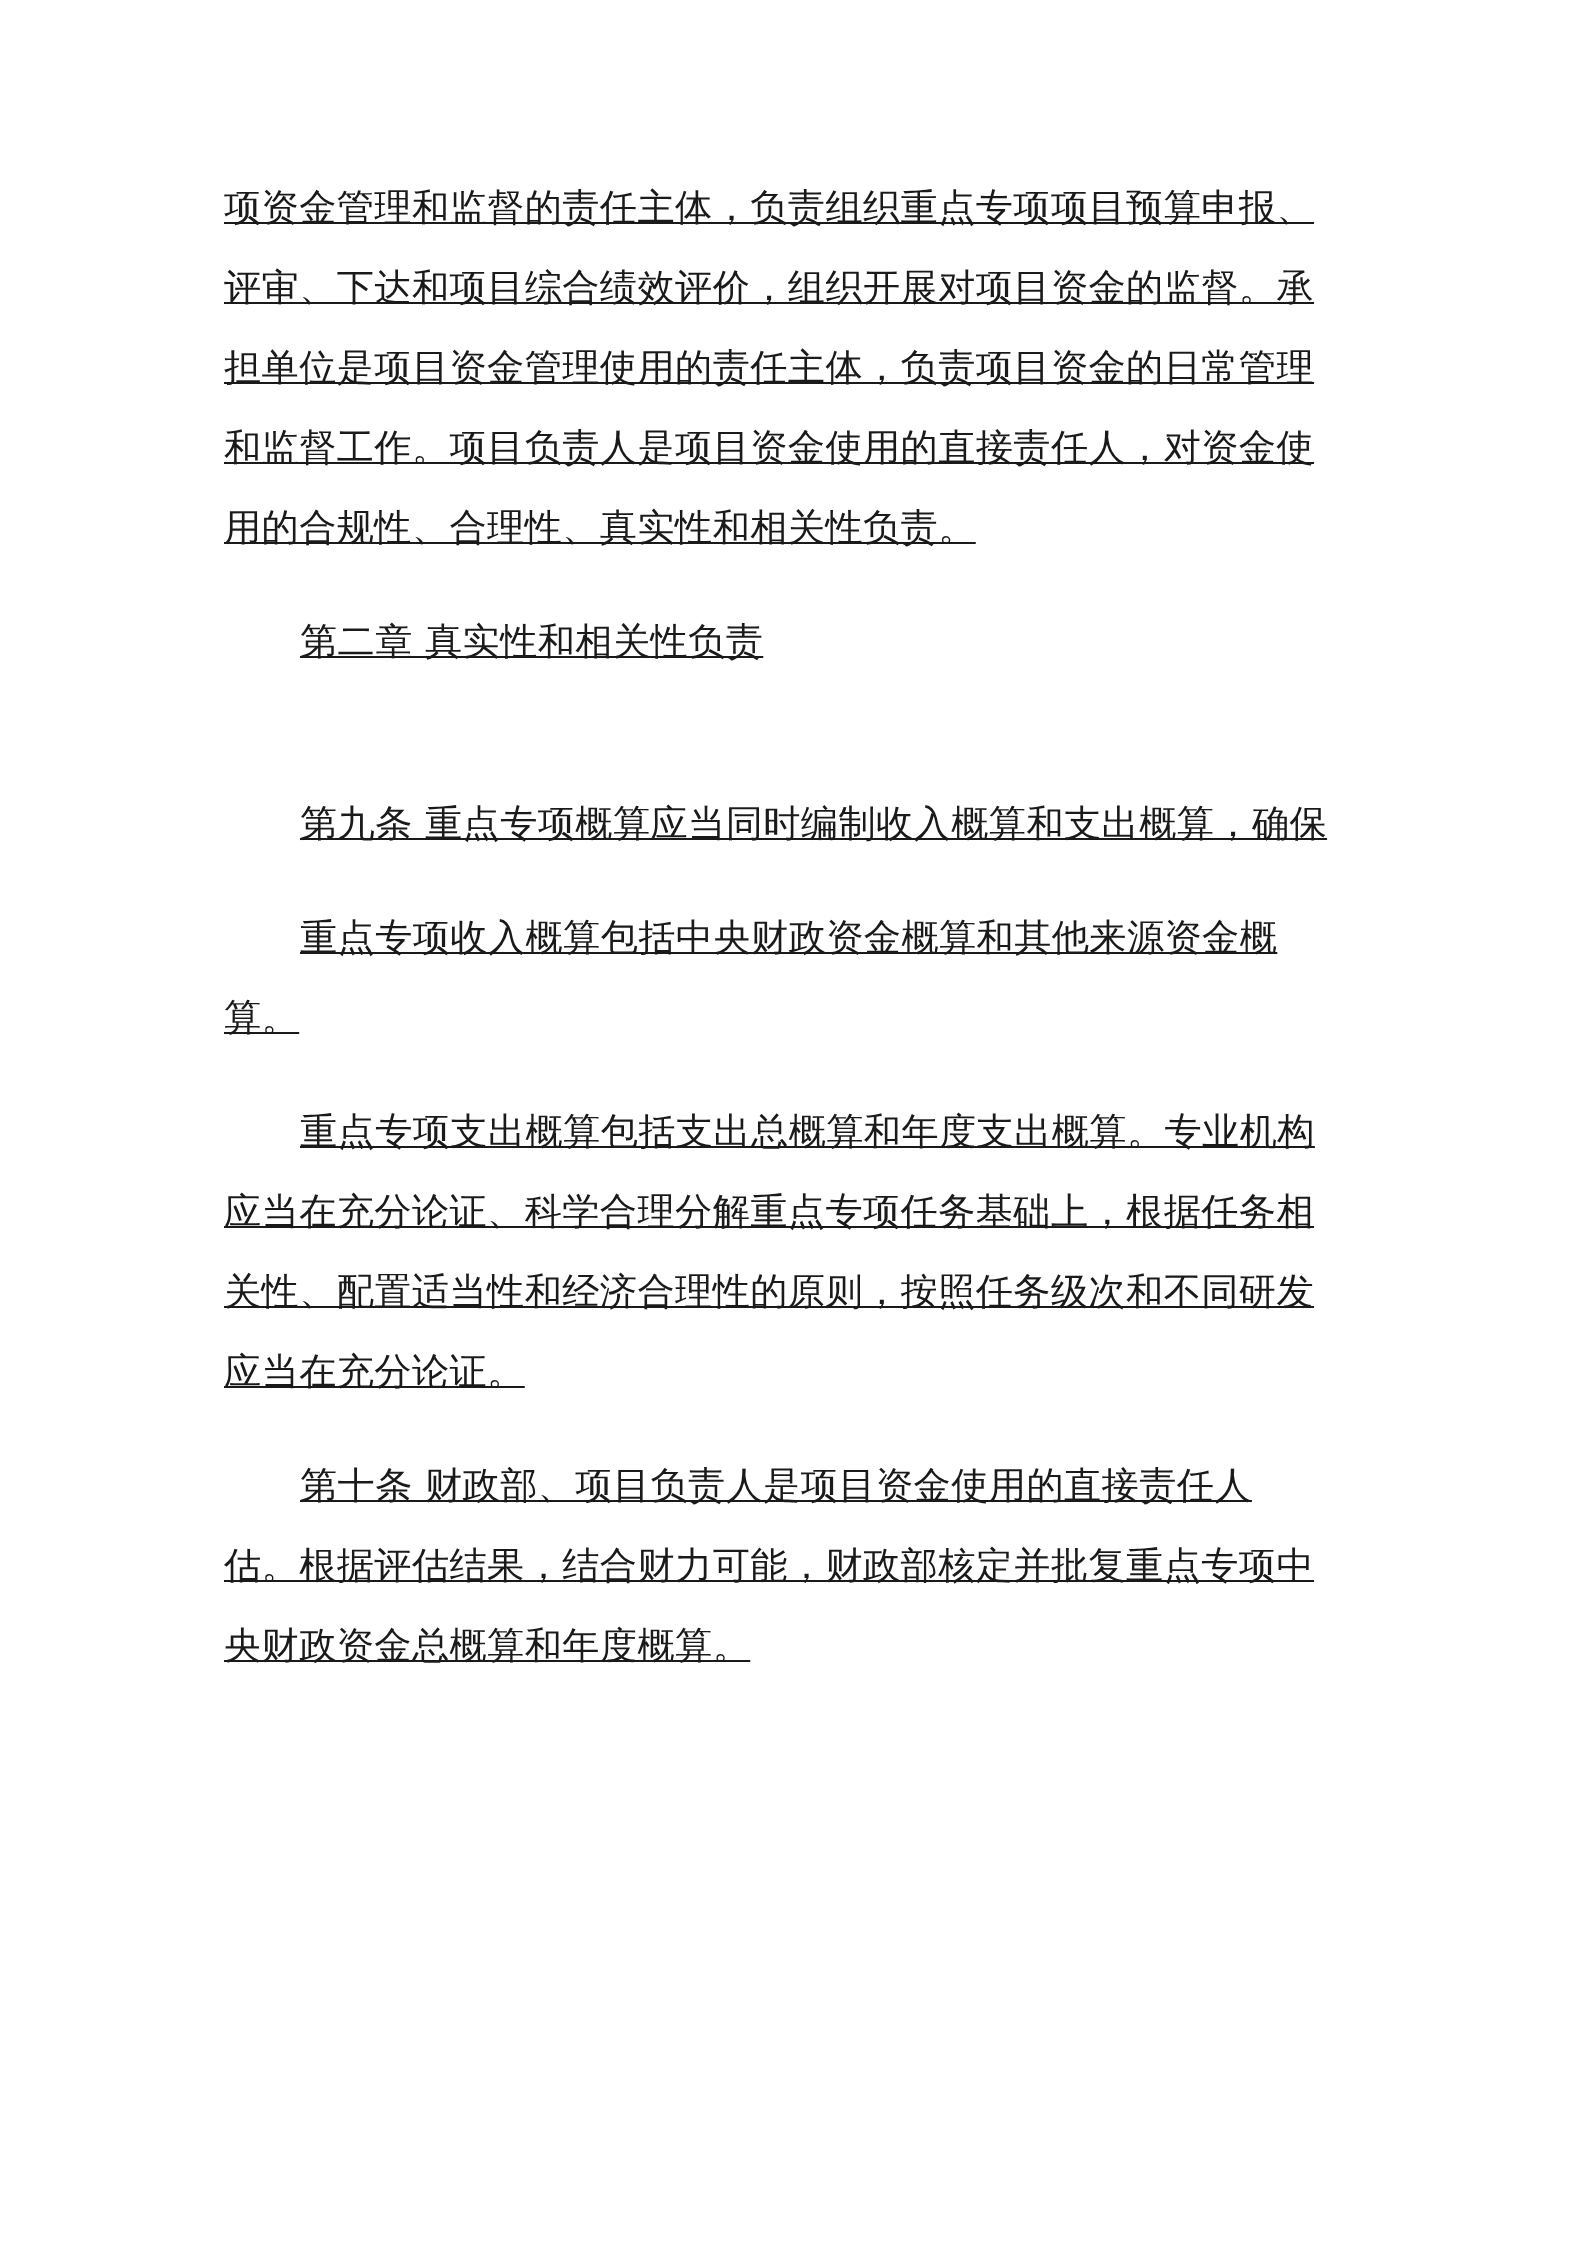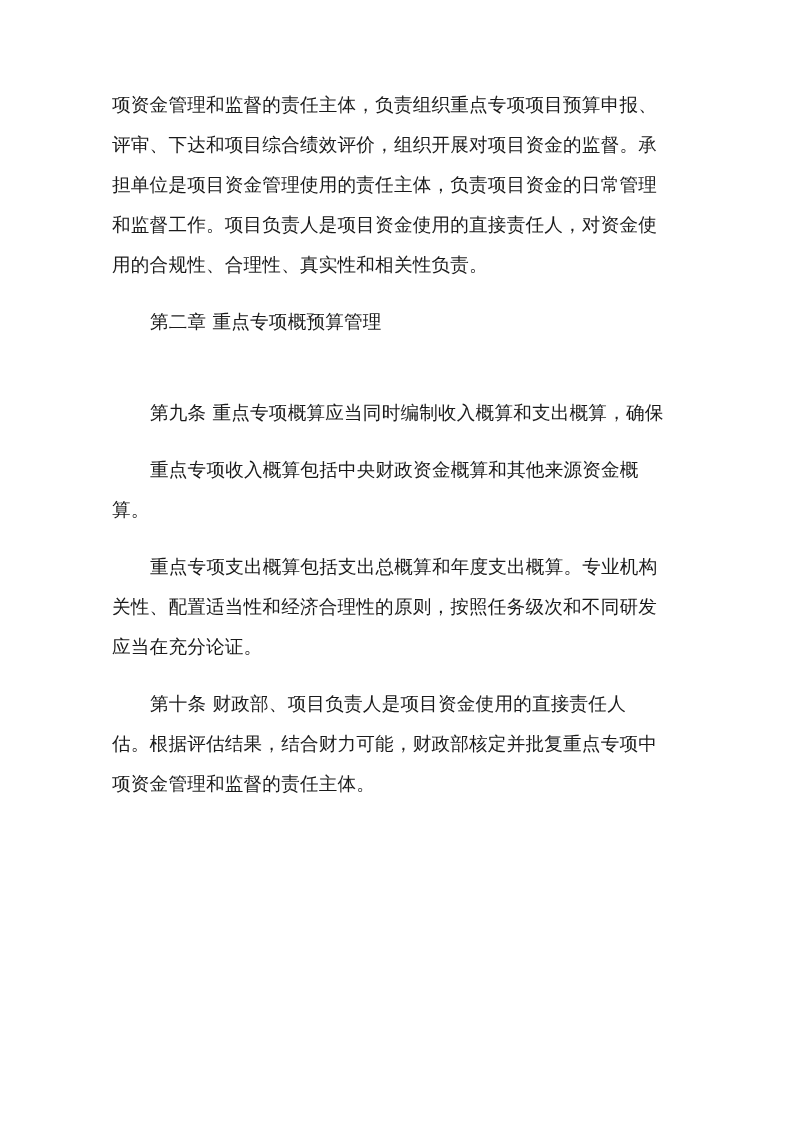--- a/index.html
+++ b/index.html
@@ -29,62 +29,64 @@
     letter-spacing: 0.2px;
   }
   .indent {
     padding-left: 38px;
   }
   .gap {
     height: 17px;
   }
   .para {
     margin: 0;
+    text-decoration: underline;
   }
 </style>
 </head>
 <body>
 
 <div class="page">
 
   <div class="para">
     <div class="line">项资金管理和监督的责任主体，负责组织重点专项项目预算申报、</div>
     <div class="line">评审、下达和项目综合绩效评价，组织开展对项目资金的监督。承</div>
     <div class="line">担单位是项目资金管理使用的责任主体，负责项目资金的日常管理</div>
     <div class="line">和监督工作。项目负责人是项目资金使用的直接责任人，对资金使</div>
     <div class="line">用的合规性、合理性、真实性和相关性负责。</div>
   </div>
   <div class="gap"></div>
 
   <div class="para">
-    <div class="line indent">第二章  重点专项概预算管理</div>
+    <div class="line indent">第二章  真实性和相关性负责</div>
   </div>
   <div class="gap"></div>
 
   <div class="gap"></div>
 
   <div class="gap"></div>
 
   <div class="para">
     <div class="line indent">第九条  重点专项概算应当同时编制收入概算和支出概算，确保</div>
   </div>
   <div class="gap"></div>
 
   <div class="para">
     <div class="line indent">重点专项收入概算包括中央财政资金概算和其他来源资金概</div>
     <div class="line">算。</div>
   </div>
   <div class="gap"></div>
 
   <div class="para">
     <div class="line indent">重点专项支出概算包括支出总概算和年度支出概算。专业机构</div>
+    <div class="line">应当在充分论证、科学合理分解重点专项任务基础上，根据任务相</div>
     <div class="line">关性、配置适当性和经济合理性的原则，按照任务级次和不同研发</div>
     <div class="line">应当在充分论证。</div>
   </div>
   <div class="gap"></div>
 
   <div class="para">
     <div class="line indent">第十条  财政部、项目负责人是项目资金使用的直接责任人</div>
     <div class="line">估。根据评估结果，结合财力可能，财政部核定并批复重点专项中</div>
-    <div class="line">项资金管理和监督的责任主体。</div>
+    <div class="line">央财政资金总概算和年度概算。</div>
   </div>
 
 </div>
 
 </body></html>

